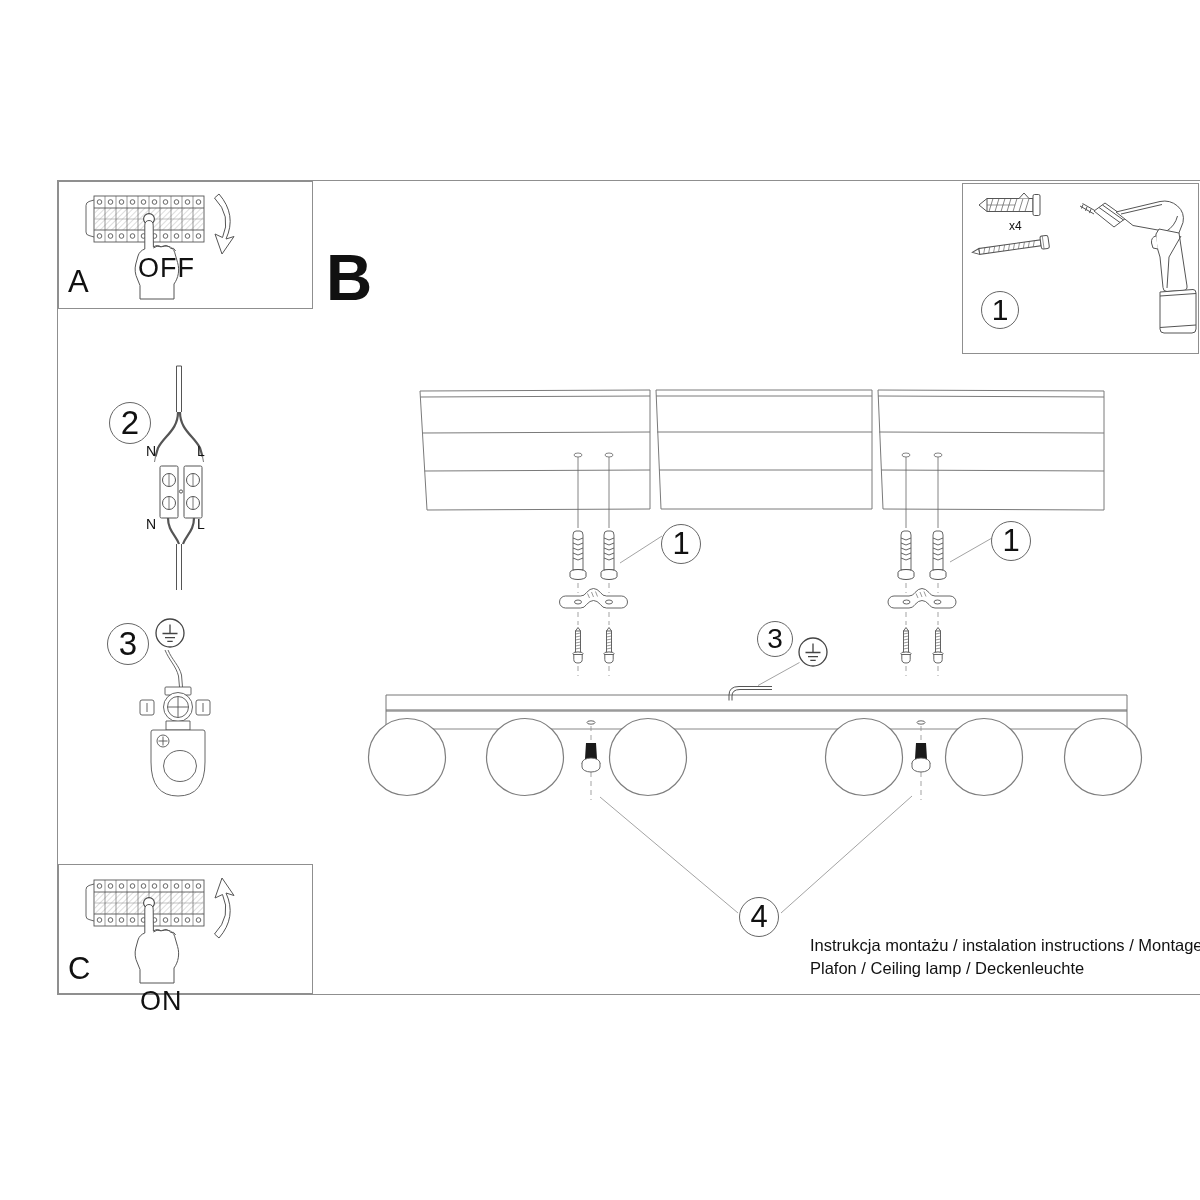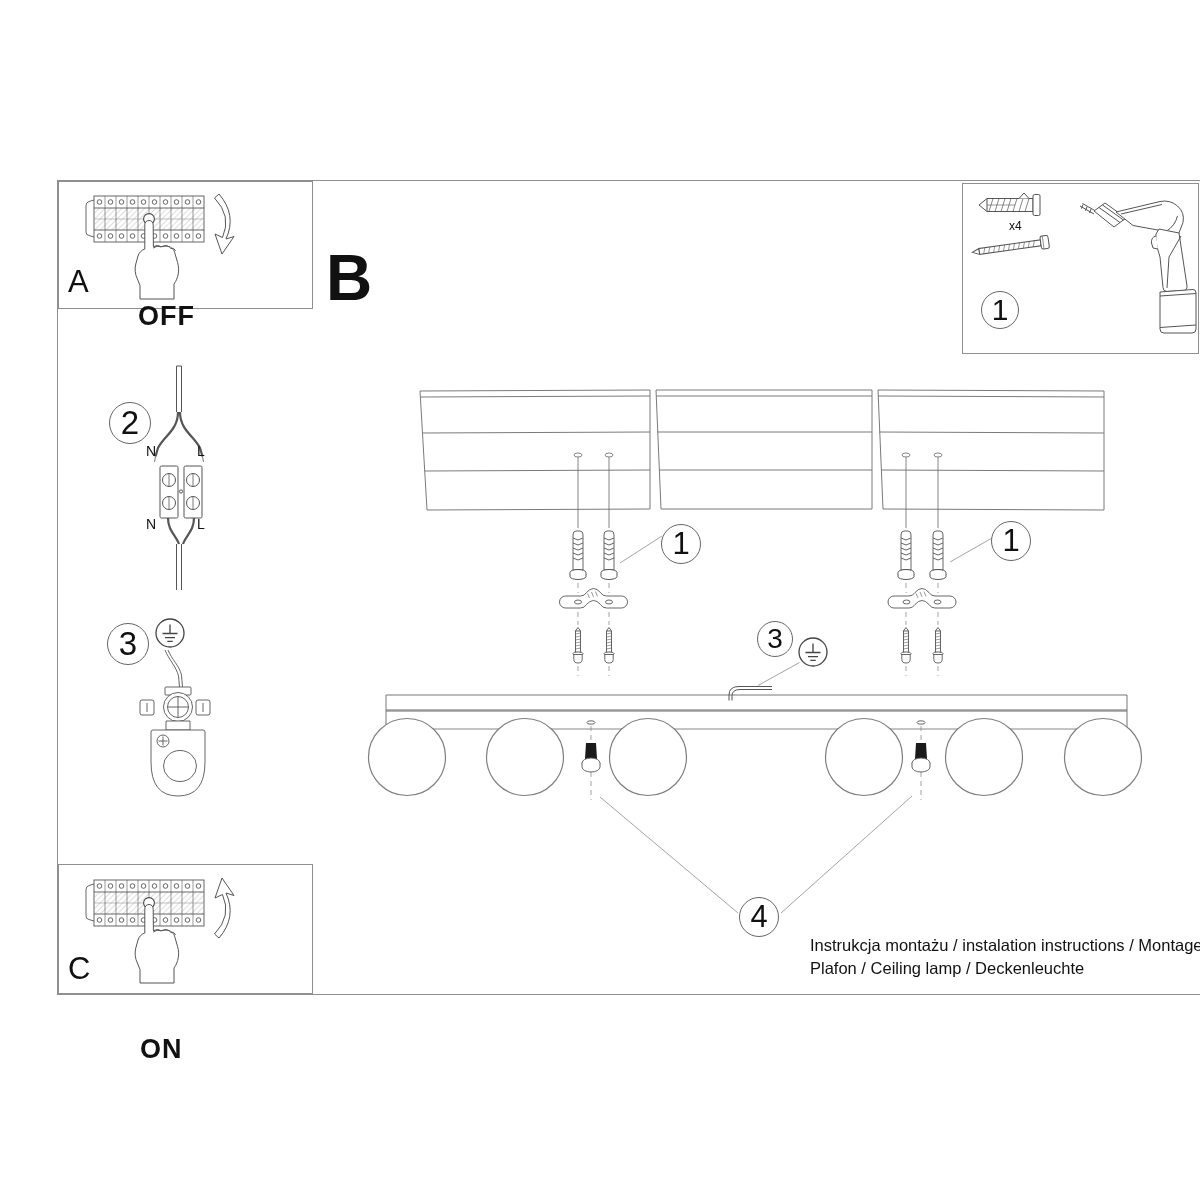--- a/index.html
+++ b/index.html
@@ -6,21 +6,21 @@
   .page{position:relative;width:1200px;height:1200px;background:#fff;overflow:hidden;
         font-family:"Liberation Sans",sans-serif;color:#111;}
   .abs{position:absolute;}
   .frame{left:57px;top:180px;width:1155px;height:813px;border:1px solid #8f8f8f;}
   .subbox{border:1px solid #8f8f8f;background:#fff;}
   .box-a{left:58px;top:181px;width:253px;height:126px;}
   .box-c{left:58px;top:864px;width:253px;height:128px;}
   .box-parts{left:962px;top:183px;width:235px;height:169px;}
   .big-letter{font-size:64px;font-weight:bold;line-height:1;}
   .step-letter{font-size:31px;font-weight:400;line-height:1;}
-  .switch-word{font-size:27px;font-weight:700;letter-spacing:1px;line-height:1;margin-top:48px;}
+  .switch-word{font-size:27px;font-weight:400;letter-spacing:1px;line-height:1;}
   .callout{border:1.3px solid #666;border-radius:50%;background:#fff;display:flex;
            align-items:center;justify-content:center;font-weight:400;color:#111;box-sizing:border-box;}
   .c42{width:42px;height:42px;font-size:33px;}
   .c40{width:40px;height:40px;font-size:31px;}
   .c38{width:38px;height:38px;font-size:30px;}
   .c36{width:36px;height:36px;font-size:28px;}
   .wire-label{font-size:14px;width:16px;text-align:center;line-height:1;}
   .qty{font-size:12px;line-height:1;}
   .footer{left:810px;top:934px;width:500px;font-size:16.5px;line-height:23px;white-space:nowrap;}
   svg{display:block;overflow:visible;}

